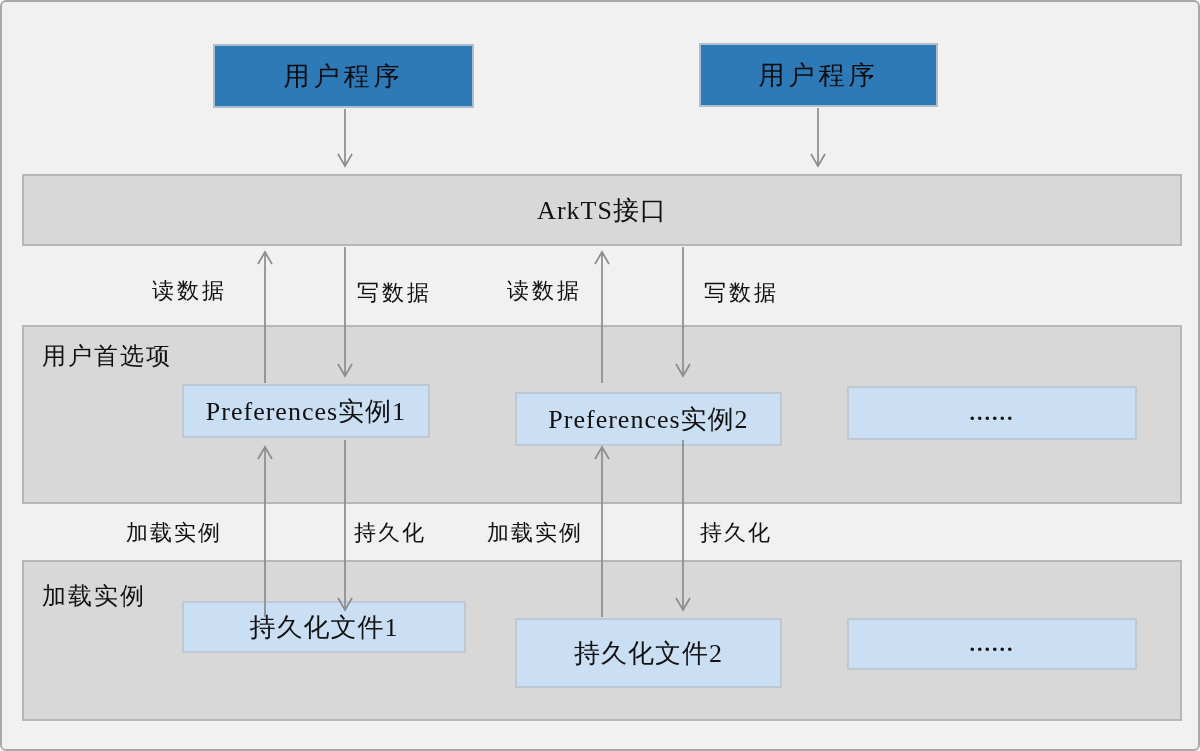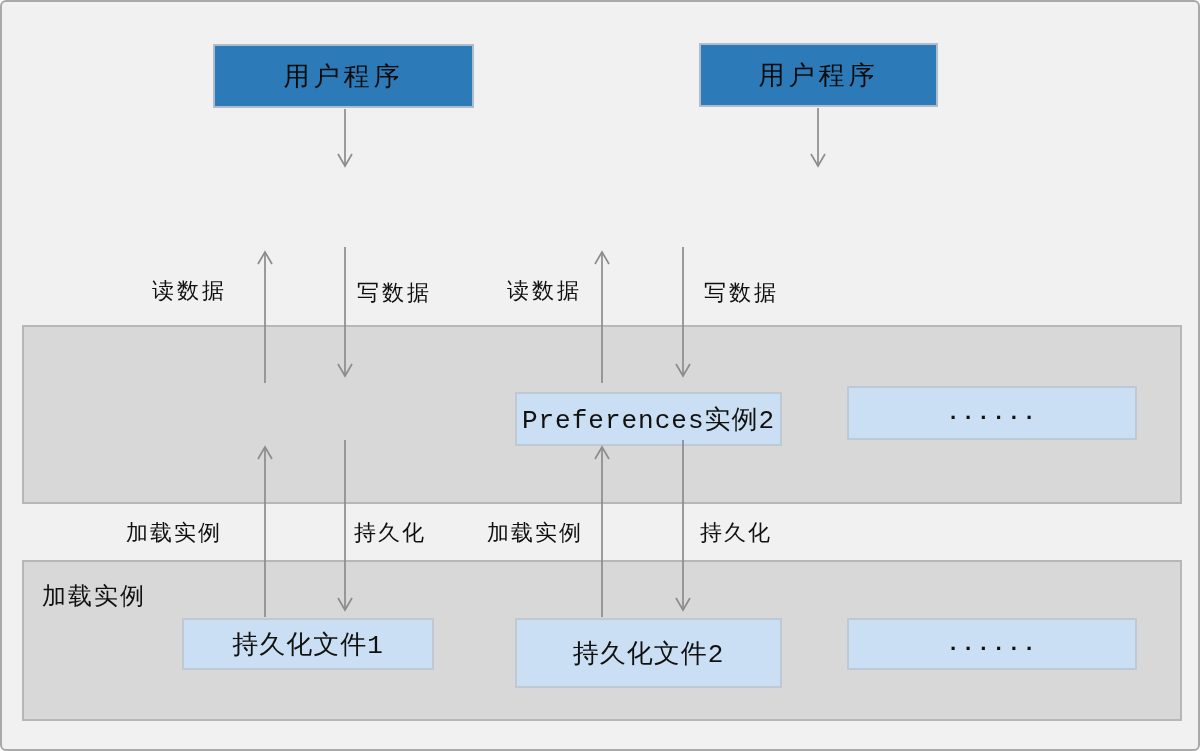--- a/index.html
+++ b/index.html
@@ -13,21 +13,21 @@
   }
   html,body{margin:0;padding:0;background:#fff;}
   .canvas{
     position:relative;
     width:1200px;height:751px;
     box-sizing:border-box;
     background:var(--canvas-bg);
     border:2px solid #a9a9a9;
     border-radius:6px;
     overflow:hidden;
-    font-family:Liberation Mono, monospace;
+    font-family:Liberation Serif, serif;
     color:var(--text-black);
   }
   .user-box{
     position:absolute;
     box-sizing:border-box;
     background:var(--primary-blue);
     border:2px solid #aebccb;
     display:flex;align-items:center;justify-content:center;
     font-size:26px;letter-spacing:4px;color:#0b0b0b;
   }
@@ -76,43 +76,50 @@
 
 <div class="canvas">
 
   <div class="user-box" style="left:211px;top:42px;width:261px;height:64px;">
     <span>用户程序</span>
   </div>
   <div class="user-box" style="left:697px;top:41px;width:239px;height:64px;">
     <span>用户程序</span>
   </div>
 
+  <div class="bar">
+    <span>ArkTS接口</span>
+  </div>
 
   <div class="flow-label" style="left:150px;top:274px;">读数据</div>
   <div class="flow-label" style="left:355px;top:276px;">写数据</div>
   <div class="flow-label" style="left:505px;top:274px;">读数据</div>
   <div class="flow-label" style="left:702px;top:276px;">写数据</div>
 
   <div class="panel" style="top:323px;height:179px;">
+    <div class="panel-title" style="top:13px;">用户首选项</div>
+    <div class="bluebox" style="left:158px;top:57px;width:248px;height:54px;">
+      <span>Preferences实例1</span>
+    </div>
     <div class="bluebox" style="left:491px;top:57px;width:267px;height:54px;margin-top:8px;">
       <span>Preferences实例2</span>
     </div>
     <div class="bluebox dots" style="left:823px;top:59px;width:290px;height:54px;">
       <span>......</span>
     </div>
   </div>
 
   <div class="flow-label b2" style="left:124px;top:516px;">加载实例</div>
   <div class="flow-label b2" style="left:352px;top:516px;">持久化</div>
   <div class="flow-label b2" style="left:485px;top:516px;">加载实例</div>
   <div class="flow-label b2" style="left:698px;top:516px;">持久化</div>
 
   <div class="panel" style="top:558px;height:161px;">
     <div class="panel-title" style="top:18px;">加载实例</div>
-    <div class="bluebox" style="left:158px;top:56px;width:252px;height:52px;">
+    <div class="bluebox" style="left:158px;top:39px;width:284px;height:52px;">
       <span>持久化文件1</span>
     </div>
     <div class="bluebox" style="left:491px;top:56px;width:267px;height:70px;">
       <span>持久化文件2</span>
     </div>
     <div class="bluebox dots" style="left:823px;top:56px;width:290px;height:52px;">
       <span>......</span>
     </div>
   </div>
 

